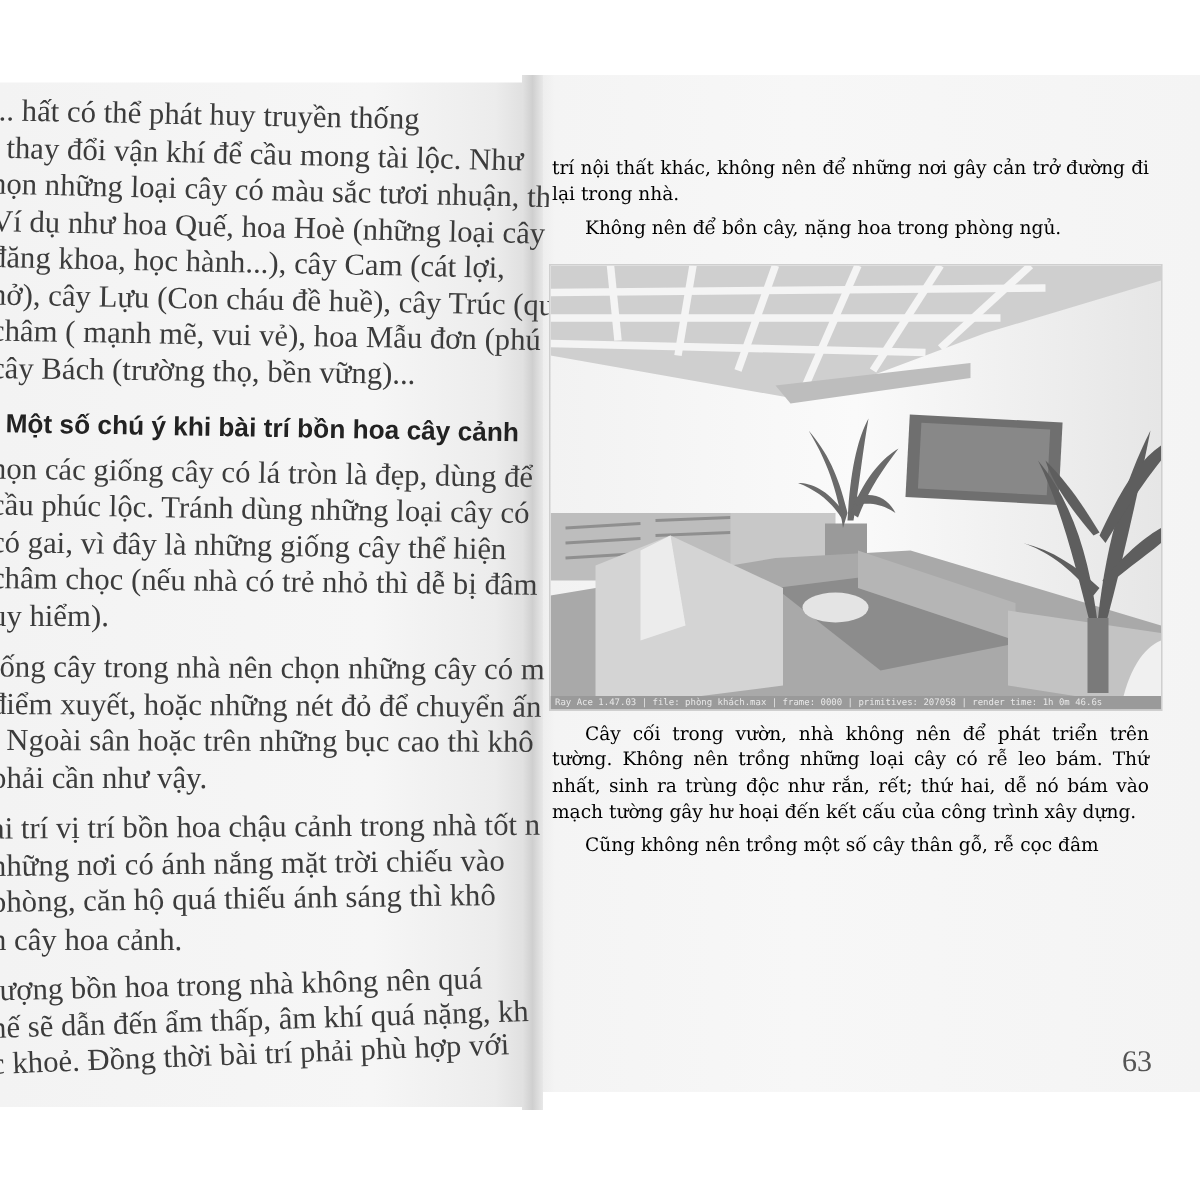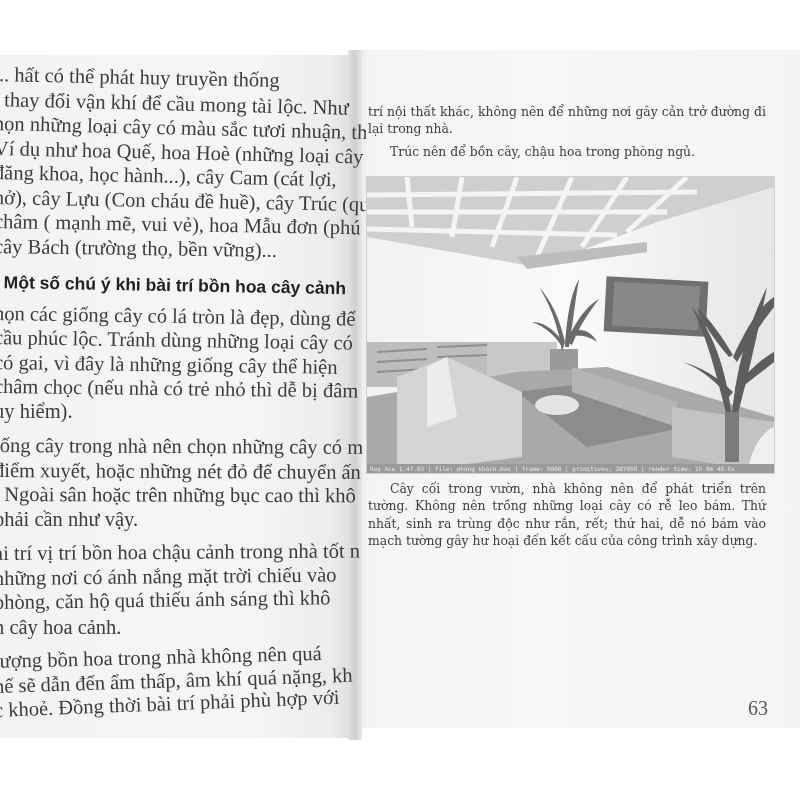--- a/index.html
+++ b/index.html
@@ -11,21 +11,21 @@
                 background:linear-gradient(90deg,#e6e6e6 0%,#f4f4f4 4%,#f7f7f7 40%,#f4f4f4 100%); }
   .spine { position:absolute; left:348px; top:50px; width:14px; height:690px;
            background:linear-gradient(90deg,#e2e2e2,#cfcfcf 50%,#e8e8e8); }
   .l-text { position:absolute; left:-6px; top:62px; width:372px; font-family:"Liberation Serif", serif;
             font-size:20.5px; line-height:24.5px; color:#3c3c3c; white-space:nowrap; }
   .l-line { display:block; transform-origin:left center; overflow:hidden; }
   .l-heading { font-family:"Liberation Sans", sans-serif; font-weight:bold; font-size:17.5px; color:#222;
                margin:12px 0 6px 0; }
   .gap { height:10px; }
   .r-text { position:absolute; left:368px; width:398px; font-family:"DejaVu Serif", serif;
-            font-size:12.4px; line-height:17.3px; color:#404040; text-align:justify; }
+            font-size:12.4px; line-height:17.3px; color:#000000; text-align:justify; }
   .r-top { top:103px; }
   .r-bottom { top:480px; }
   .indent { text-indent:22px; }
   .para { margin:0 0 5px 0; }
   .photo { position:absolute; left:366px; top:176px; width:407px; height:296px;
            background:#ececec; overflow:hidden; border:1px solid #cfcfcf; }
   .photo svg { display:block; }
   .caption-strip { position:absolute; left:0; bottom:0; width:100%; height:9px; background:#9a9a9a;
                    font-family:"DejaVu Sans Mono", monospace; font-size:6px; line-height:9px; color:#e8e8e8;
                    white-space:nowrap; overflow:hidden; padding-left:3px; }
@@ -67,21 +67,21 @@
   <span class="l-line" style="transform:rotate(-0.8deg);"> phòng, căn hộ quá thiếu ánh sáng thì khô</span>
   <span class="l-line">n cây hoa cảnh.</span>
   <div class="gap"></div>
   <span class="l-line" style="transform:rotate(-1.4deg);"> lượng bồn hoa trong nhà không nên quá</span>
   <span class="l-line" style="transform:rotate(-1.8deg);">hế sẽ dẫn đến ẩm thấp, âm khí quá nặng, kh</span>
   <span class="l-line" style="transform:rotate(-2.2deg);">c khoẻ. Đồng thời bài trí phải phù hợp với</span>
 </div>
 
 <div class="r-text r-top">
   <p class="para">trí nội thất khác, không nên để những nơi gây cản trở đường đi lại trong nhà.</p>
-  <p class="para indent">Trúc nên để bồn cây, chậu hoa trong phòng ngủ.</p>
+  <p class="para indent">Không nên để bồn cây, nặng hoa trong phòng ngủ.</p>
 </div>
 
 <div class="photo">
   <svg width="407" height="296" viewBox="0 0 407 296">
     <defs>
       <linearGradient id="wall" x1="0" y1="0" x2="1" y2="0">
         <stop offset="0" stop-color="#f2f2f2"></stop>
           <stop offset="0.5" stop-color="#fafafa"></stop>
           <stop offset="1" stop-color="#e6e6e6"></stop>
       </linearGradient>
@@ -143,15 +143,16 @@
       <path d="M366 180 C380 150 392 130 407 120 L407 130 C395 145 382 165 370 185 Z"></path>
     </g>
     <rect x="358" y="235" width="14" height="50" fill="#7a7a7a"></rect>
     <path d="M380 296 C385 270 395 255 407 250 L407 296 Z" fill="#f0f0f0"></path>
   </svg>
   <div class="caption-strip">Ray Ace 1.47.03 | file: phòng khách.max | frame: 0000 | primitives: 207058 | render time: 1h 0m 46.6s</div>
 </div>
 
 <div class="r-text r-bottom">
   <p class="para indent">Cây cối trong vườn, nhà không nên để phát triển trên tường. Không nên trồng những loại cây có rễ leo bám. Thứ nhất, sinh ra trùng độc như rắn, rết; thứ hai, dễ nó bám vào mạch tường gây hư hoại đến kết cấu của công trình xây dựng.</p>
+  <p class="para indent">Cũng không nên trồng một số cây thân gỗ, rễ cọc đâm</p>
 </div>
 
 <div class="page-num">63</div>
 
 </body></html>

